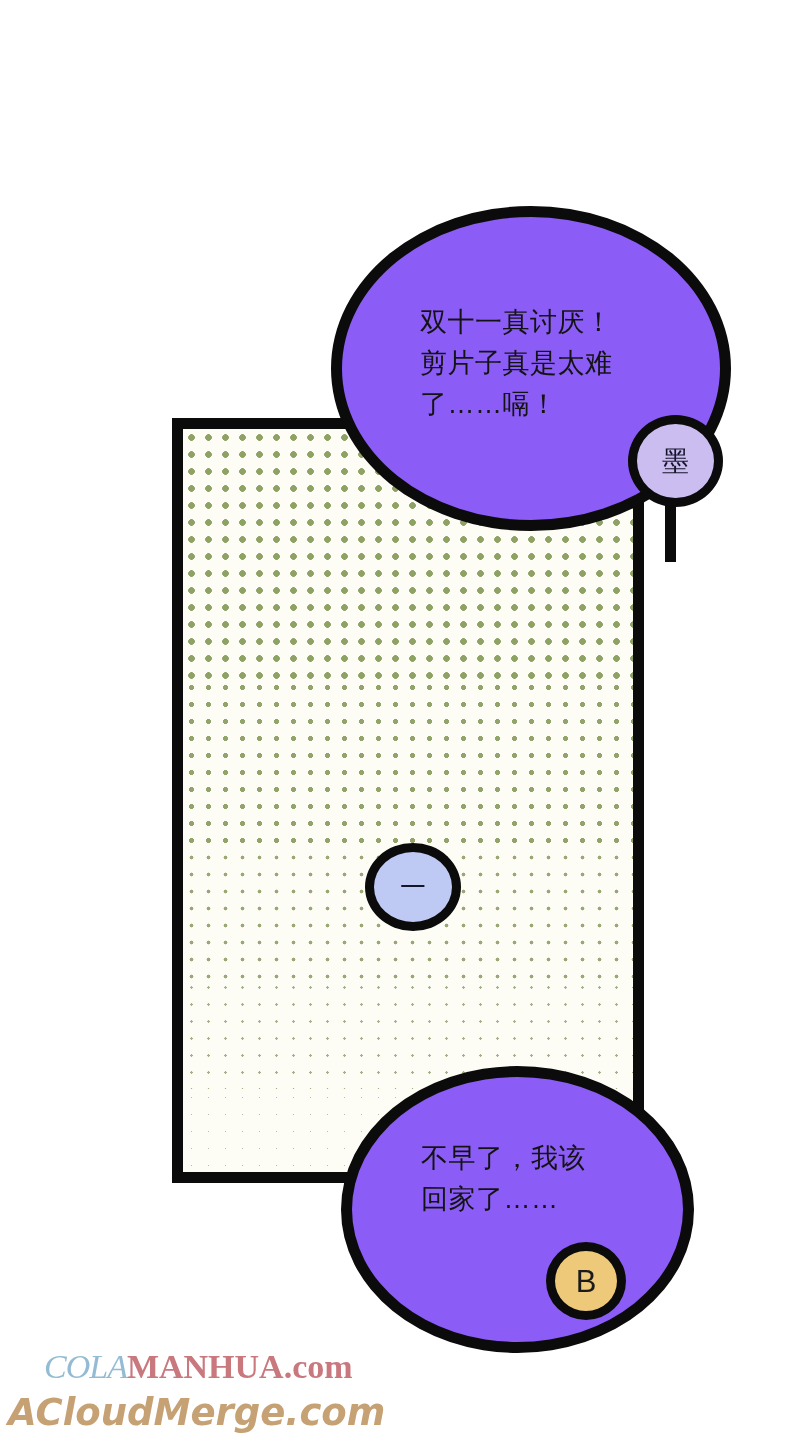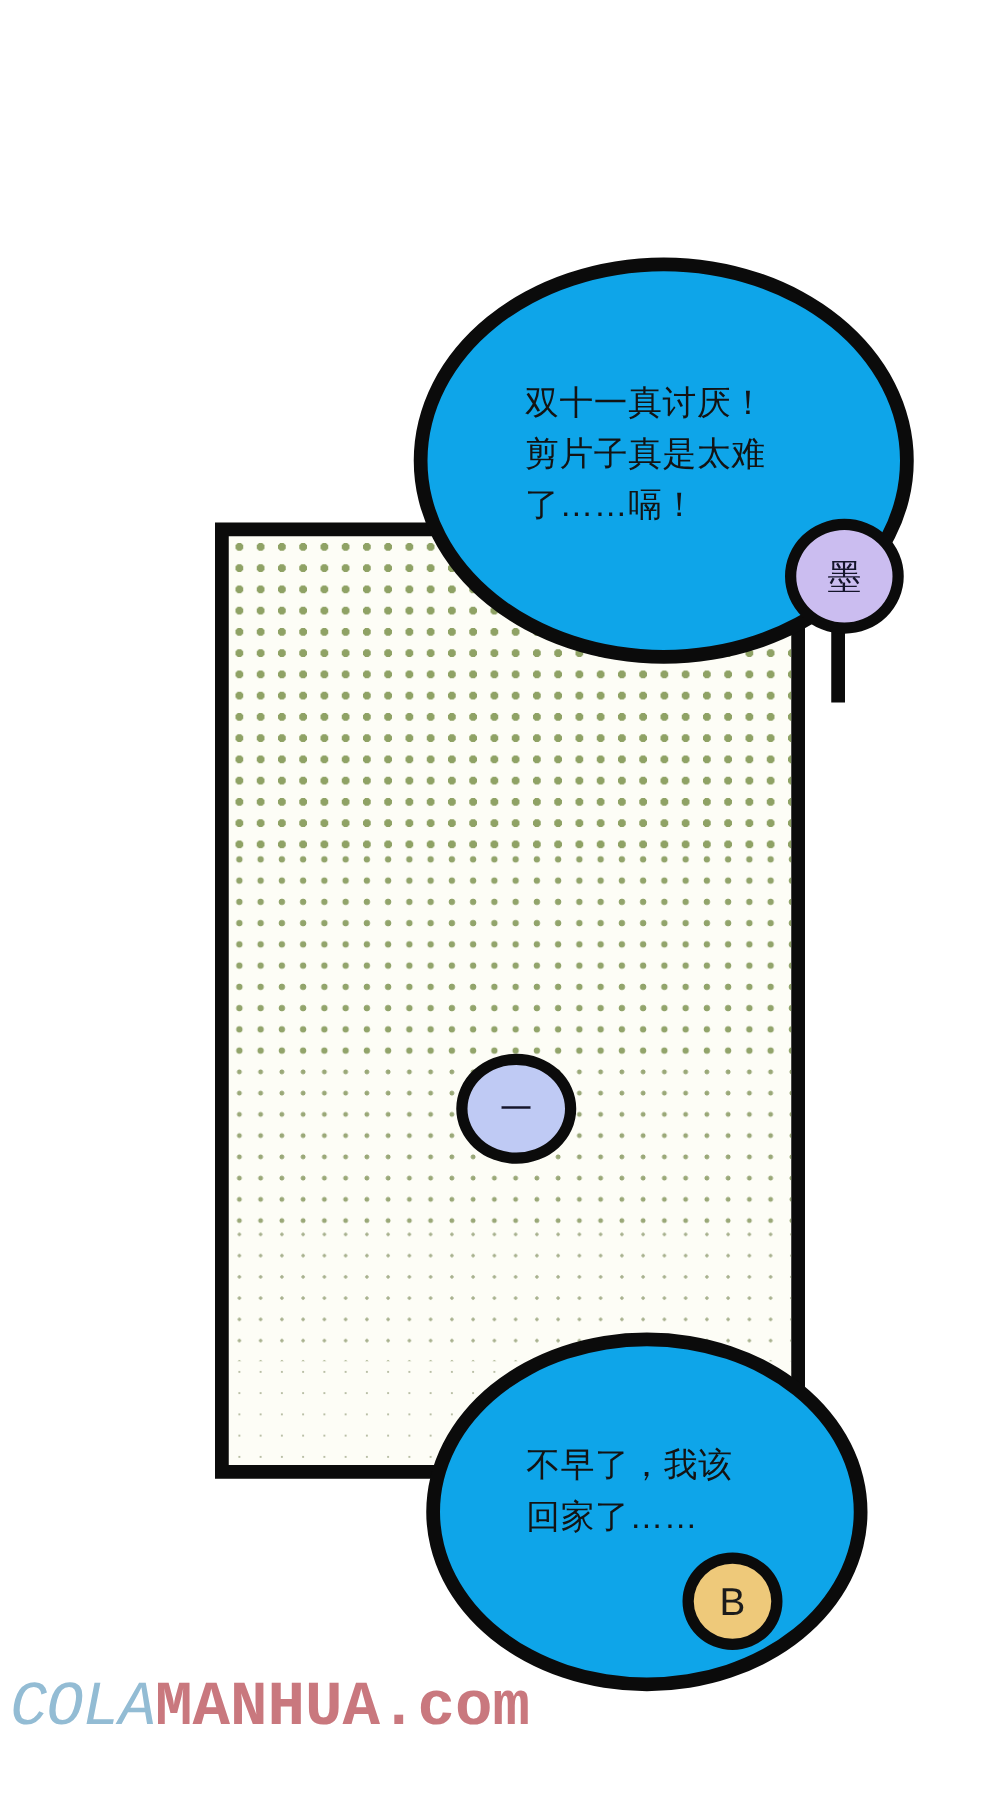--- a/index.html
+++ b/index.html
@@ -64,21 +64,21 @@
   .ht-e {
     top: 660px; height: 120px;
     background-image: radial-gradient(circle at 50% 50%, #b9bfa6 0 0.75px, rgba(0,0,0,0) 1.0px);
     background-size: 17px 17px;
   }
 
   
   .bubble {
     position: absolute;
     box-sizing: border-box;
-    background: #0ea5e9;
+    background: #8b5cf6;
     border: 11px solid #0b0b0b;
     border-radius: 50%;
   }
   .bubble-text {
     position: absolute;
     color: #131313;
     font-size: 27px;
     line-height: 41px;
     letter-spacing: 0.5px;
     white-space: pre-line;
@@ -101,21 +101,21 @@
   #bubble2-text {
     left: 57px; top: 65px;
     width: 270px;
   }
 
   #bubble3 {
     left: 341px; top: 1066px;
     width: 353px; height: 287px;
   }
   #bubble3-text {
-    left: 69px; top: 75px;
+    left: 69px; top: 61px;
     width: 230px;
   }
 
   
   .tail {
     position: absolute;
     background: #0b0b0b;
   }
 
   
@@ -152,24 +152,25 @@
   }
 
   
   .watermark {
     position: absolute;
     left: 8px;
     top: 1345px;
     user-select: none;
   }
   .wm-line1 {
-    font-family: Liberation Mono, monospace;
-    font-size: 50px;
+    font-family: Liberation Serif, serif;
+    font-size: 34px;
     line-height: 44px;
     white-space: nowrap;
+    margin-left: 36px;
   }
   .wm-cola {
     color: #93bcd4;
     font-style: italic;
     letter-spacing: -1px;
   }
   .wm-manhua {
     color: #c9787e;
     font-weight: bold;
     letter-spacing: 0px;
@@ -221,15 +222,16 @@
     <div class="bubble-text" id="bubble3-text">不早了，我该
 回家了……</div>
   </div>
 
   <div class="badge" id="badge-b">
     <span>B</span>
   </div>
 
   <div class="watermark">
     <div class="wm-line1"><span class="wm-cola">COLA</span><span class="wm-manhua">MANHUA.com</span></div>
+    <div class="wm-line2">ACloudMerge.com</div>
   </div>
 
 </div>
 
 </body></html>

